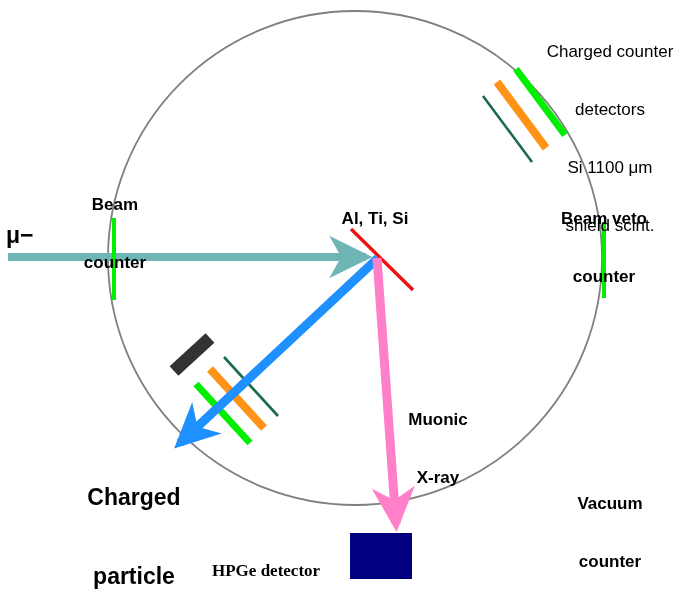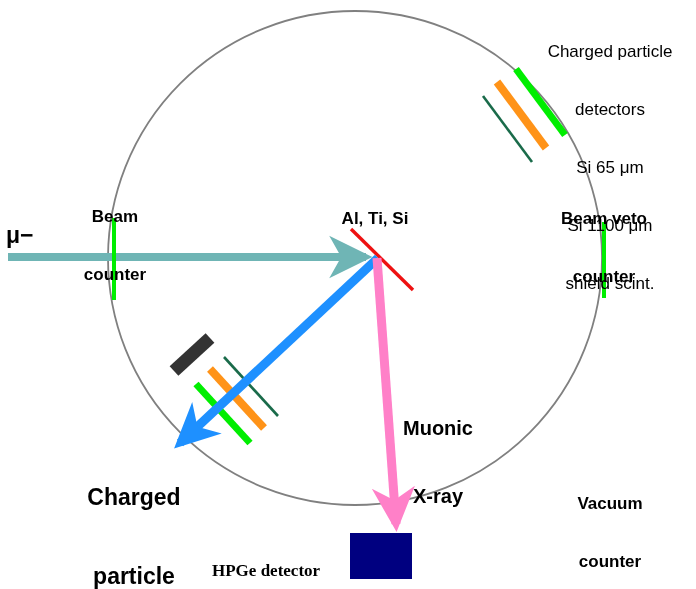--- a/index.html
+++ b/index.html
@@ -77,49 +77,48 @@
 
     <line x1="378" y1="258" x2="180" y2="443" stroke="#1e90ff" stroke-width="9" marker-end="url(#arrow-blue)"></line>
 
     <line x1="377" y1="258" x2="396" y2="524" stroke="#ff80c8" stroke-width="9" marker-end="url(#arrow-pink)"></line>
 
     <rect x="350" y="533" width="62" height="46" fill="#000080"></rect>
   </svg>
 
   <div class="lbl bold left" style="left:6px; top:222px; font-size:23px;">μ−</div>
 
-  <div class="lbl bold center" style="left:55px; top:168px; width:120px; font-size:17px;">
+  <div class="lbl bold center" style="left:55px; top:156px; width:120px; font-size:17px;">
     <div>Beam</div>
     <div>counter</div>
   </div>
 
   <div class="lbl bold center" style="left:315px; top:170px; width:120px; font-size:17px;">
     <div>Al, Ti, Si</div>
   </div>
 
   <div class="lbl bold center" style="left:518px; top:170px; width:172px; font-size:17px;">
     <div>Beam veto</div>
     <div>counter</div>
   </div>
 
   <div class="lbl center" style="left:526px; top:3px; width:168px; font-size:17px;">
-    <div class="bold">Charged particle</div>
+    <div class="bold">Charged counter</div>
     <div class="bold">detectors</div>
-    <div>Si 65 μm</div>
     <div>Si 1100 μm</div>
     <div>shield scint.</div>
   </div>
 
 
   <div class="lbl bold center" style="left:72px; top:432px; width:124px; font-size:23px;">
     <div>Charged</div>
     <div>particle</div>
   </div>
 
-  <div class="lbl bold center" style="left:388px; top:371px; width:100px; font-size:20px;">
+  <div class="lbl bold center" style="left:388px; top:371px; width:100px; font-size:17px;">
     <div>Muonic</div>
     <div>X-ray</div>
   </div>
 
   <div class="lbl bold center" style="left:540px; top:455px; width:140px; font-size:17px;">
     <div>Vacuum</div>
     <div>counter</div>
     
   </div>
 

